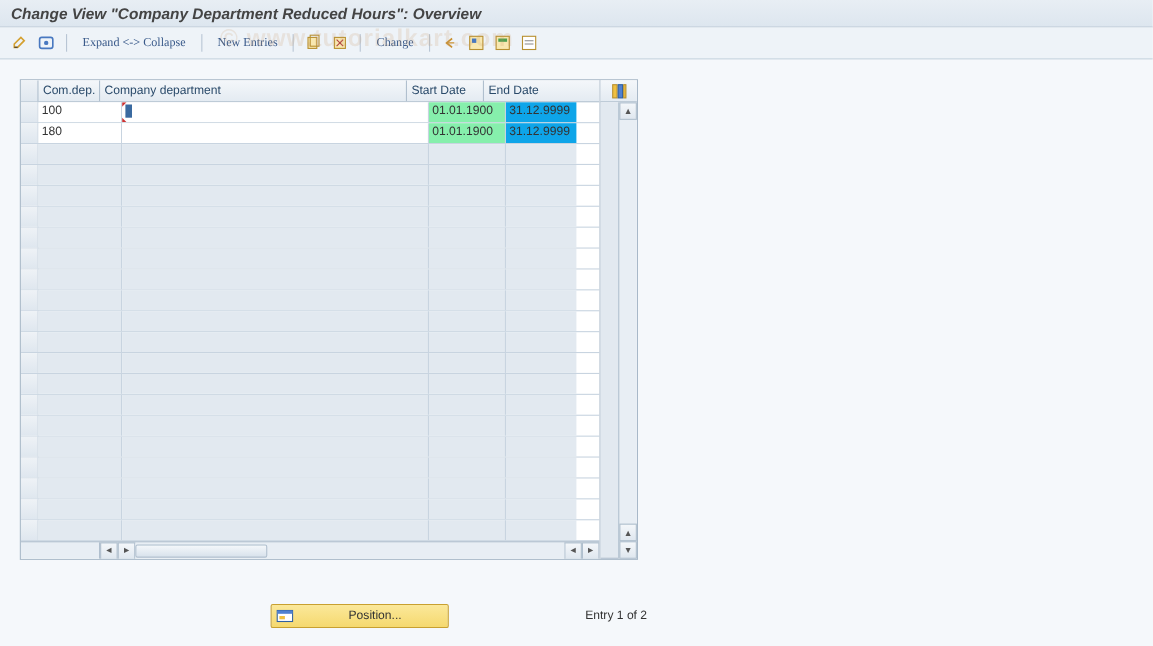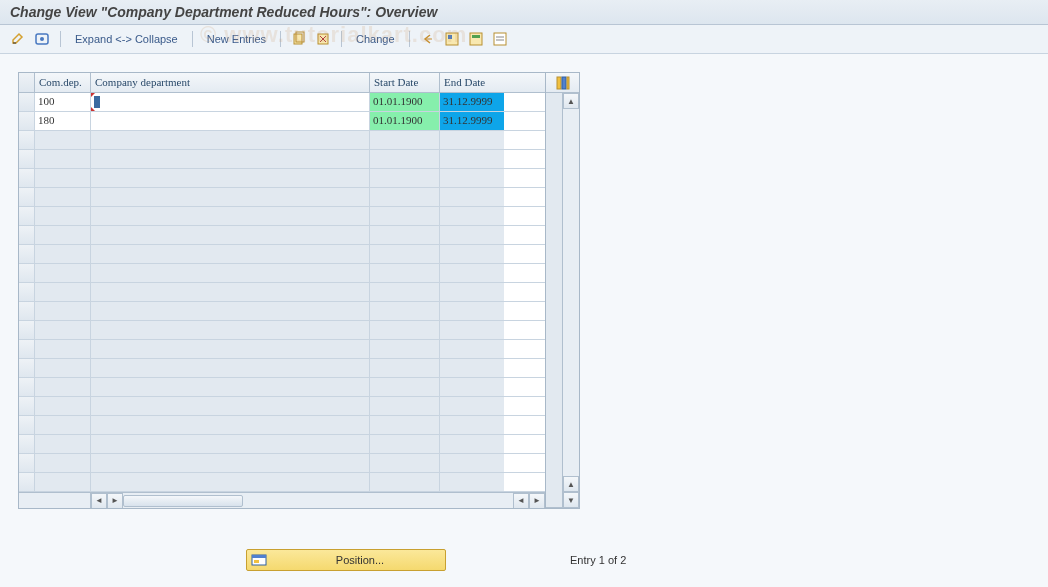--- a/index.html
+++ b/index.html
@@ -35,41 +35,41 @@
       height: 16px;
       display: inline-flex;
       align-items: center;
       justify-content: center;
       cursor: pointer;
     }
     .toolbar-text {
       color: #3a5a8a;
       cursor: pointer;
       padding: 0 4px;
+      font-family: Liberation Serif, serif;
     }
     .toolbar-sep {
       width: 1px;
       height: 16px;
       background: #b8c5d4;
       margin: 0 2px;
     }
     .content-area {
       padding: 18px 10px 10px 18px;
     }
     .table-wrap {
       display: flex;
       border: 1px solid #a8b8c8;
       background: #fff;
       width: 562px;
       position: relative;
     }
     .table-main {
       flex: 1;
       overflow: hidden;
-      font-family: Liberation Serif, serif;
     }
     .table-header {
       display: flex;
       background: linear-gradient(#f4f7fa, #e4ebf2);
       border-bottom: 1px solid #b0bfce;
       height: 20px;
     }
     .th {
       border-right: 1px solid #b0bfce;
       padding: 3px 4px;
@@ -92,21 +92,21 @@
     .td {
       border-right: 1px solid #c8d4e0;
       padding: 2px 3px;
       font-size: 11px;
       background: #eaf0f6;
       overflow: hidden;
       white-space: nowrap;
       position: relative;
     }
     .td-sel { width: 16px; background: linear-gradient(#eef2f6,#dfe7ef); cursor: pointer;}
-    .td-comdep { width: 56px; background:#fff; }
+    .td-comdep { width: 76px; background:#fff; }
     .td-dept { width: 279px; background:#fff; position:relative;}
     .td-start { width: 70px; background:#86efac;}
     .td-end { width: 64px; background:#0ea5e9; border-right:none;}
     .td-empty { background: #e2e9f0; }
     .input-marker::before, .input-marker::after {
       content:''; position:absolute; width:0;height:0;
     }
     .input-marker::before {
       top:0; left:0; border-top:4px solid #c33; border-right:4px solid transparent;
     }
@@ -174,21 +174,21 @@
       display:flex; align-items:center; gap: 100px;
       padding-left: 228px;
     }
     .position-btn {
       display:flex; align-items:center;
       background: linear-gradient(#fbe89a, #f5d96f);
       border:1px solid #c8a030;
       height:22px;
       padding: 0 12px 0 4px;
       cursor:pointer;
-      width: 200px;
+      width: 162px;
       border-radius:2px;
     }
     .position-btn .icon {
       width:16px;height:16px;margin-right:20px;
       display:inline-flex;align-items:center;justify-content:center;
     }
     .position-btn span.label {
       color:#333; font-size:11px; flex:1; text-align:center;
     }
     .entry-text { color:#333; font-size:11px;margin-left:24px;}

